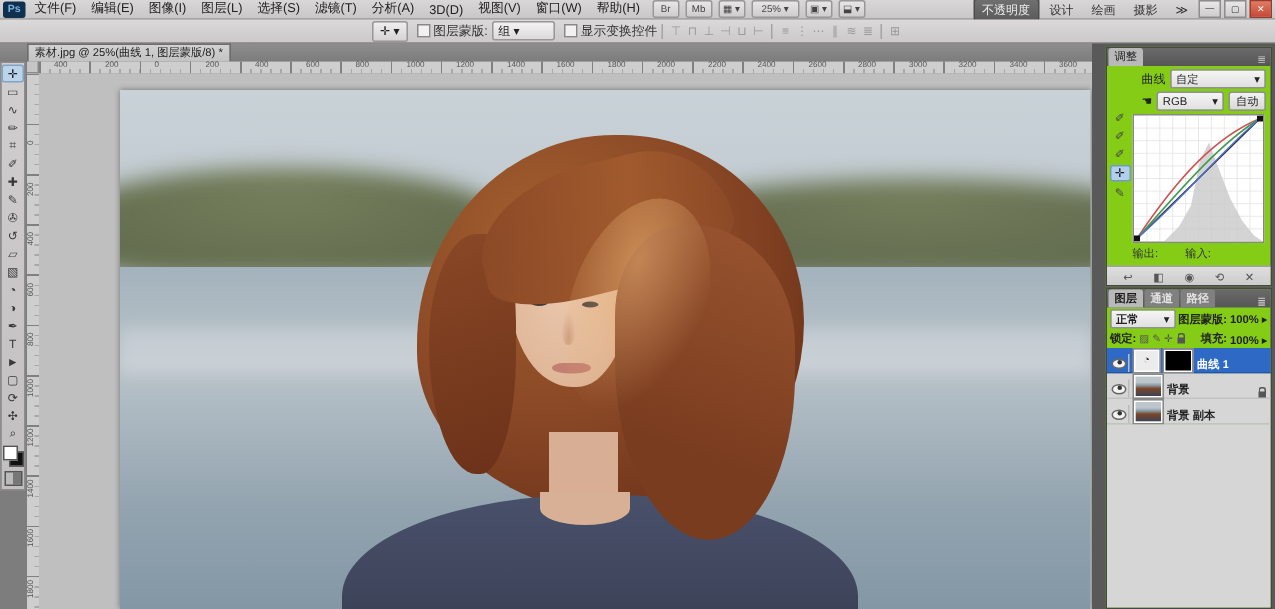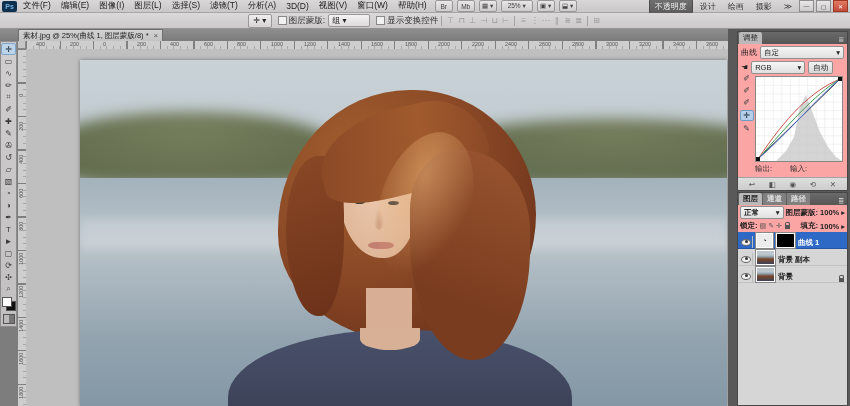--- a/index.html
+++ b/index.html
@@ -20,21 +20,21 @@
   
   #optionsbar{top:13px;height:16px;background:linear-gradient(#dcd9da,#ccc9ca);border-bottom:1px solid #979495;display:flex;align-items:center;padding:0 3px;box-sizing:border-box;}
   .toolbtn{width:22px;height:12px;border:1px solid #9a9798;background:linear-gradient(#efeeee,#d6d3d4);display:flex;align-items:center;justify-content:center;font-size:8px;border-radius:2px;}
   .chk{width:7px;height:7px;border:1px solid #8b8889;background:#f2f1f1;margin:0 2px 0 6px;}
   .optlabel{font-size:8.5px;color:#333;white-space:nowrap;}
   .optselect{border:1px solid #9a9798;background:linear-gradient(#f4f3f3,#dddadb);font-size:8px;padding:0 3px;margin-left:3px;height:11px;display:flex;align-items:center;gap:4px;border-radius:2px;}
   .alignicon{width:11px;height:11px;font-size:8px;color:#9b9899;display:flex;align-items:center;justify-content:center;}
   
   #main{position:absolute;top:29px;left:0;right:0;bottom:0;}
   #tabbar{position:absolute;left:0;top:0;width:728px;height:12px;background:linear-gradient(#8e8e8e,#7c7c7c);border-bottom:1px solid #666;}
-  #doctab{position:absolute;left:18px;top:0;height:12px;background:linear-gradient(#d2d2d2,#c3c3c3);border:1px solid #6e6e6e;border-bottom:none;display:flex;align-items:center;padding:0 4px;gap:5px;box-sizing:border-box;}
+  #doctab{position:absolute;left:18px;top:0;height:12px;background:linear-gradient(#d2d2d2,#c3c3c3);border:1px solid #6e6e6e;border-bottom:none;display:flex;align-items:center;padding:0 4px;gap:5px;box-sizing:border-box;flex-direction:column;}
   #doctab .title{font-size:7.5px;color:#222;white-space:nowrap;}
   #doctab .close{font-size:8px;color:#555;}
   
   #toolcol{position:absolute;left:0;top:12px;width:18px;bottom:0;background:#7d7d7d;}
   #toolbar{background:linear-gradient(#d0cecf,#c2bfc0);border:1px solid #8f8c8d;width:17px;box-sizing:border-box;padding-top:1px;}
   .tool{width:15px;height:12px;margin:0 auto;display:flex;align-items:center;justify-content:center;font-size:8px;color:#3a3a3a;}
   .tool.selected{background:#bdd3e8;border:1px solid #7ea4c8;box-sizing:border-box;border-radius:2px;color:#123;}
   #swatches{position:relative;width:14px;height:14px;margin:2px auto 0;}
   #swatch-fg{position:absolute;left:0;top:0;width:8px;height:8px;background:#fff;border:1px solid #555;z-index:2;}
   #swatch-bg{position:absolute;right:0;bottom:0;width:8px;height:8px;background:#111;border:1px solid #555;}
@@ -66,28 +66,28 @@
   .eye{position:absolute;width:11px;height:4px;background:#3d3a38;border-radius:50%;}
   .eye.l{left:274px;top:140px;}
   .eye.r{left:308px;top:141px;}
   .nose{position:absolute;left:294px;top:148px;width:10px;height:22px;background:radial-gradient(ellipse at 50% 80%,rgba(170,115,85,.45),rgba(170,115,85,0) 70%);border-radius:50%;}
   .lips{position:absolute;left:288px;top:182px;width:26px;height:7px;background:#c37f70;border-radius:40% 40% 55% 55%/60% 60% 70% 70%;}
   .hair-fringe{position:absolute;left:238px;top:48px;width:170px;height:86px;background:linear-gradient(100deg,#8a4826,#a05a2d 60%,#8a4826);border-radius:60% 40% 55% 45%/70% 80% 40% 30%;transform:rotate(-14deg);}
   .hair-drape{position:absolute;left:330px;top:90px;width:120px;height:210px;background:linear-gradient(200deg,#9a5530,#7a3c1f 70%);border-radius:40% 60% 50% 55%/30% 40% 55% 60%;}
   .hair-left{position:absolute;left:206px;top:96px;width:58px;height:160px;background:linear-gradient(160deg,#8a4826,#6b3119);border-radius:60% 40% 45% 60%/50% 40% 55% 60%;}
   
   #dock{position:absolute;left:728px;top:0px;width:122px;bottom:0;background:#595959;}
-  .panel{position:absolute;left:9px;width:111px;background:#fca5a5;border:1px solid #474747;box-sizing:border-box;}
+  .panel{position:absolute;left:9px;width:111px;background:#84cc16;border:1px solid #474747;box-sizing:border-box;}
   #adjpanel{top:2px;height:160px;}
   #layerspanel{top:163px;bottom:0;font-weight:bold;}
   .tabstrip{height:12px;background:linear-gradient(#6a6a6a,#565656);display:flex;align-items:flex-end;padding:0 1px;gap:1px;}
   .ptab{font-size:7.5px;padding:1px 4px;background:#b9b9b9;color:#1d1d1d;border-radius:2px 2px 0 0;white-space:nowrap;}
   .ptab.inactive{background:#808080;color:#e3e3e3;}
   .pmenu{margin-left:auto;color:#ccc;font-size:7px;padding:0 2px;}
-  .adjrow{display:flex;align-items:center;gap:3px;padding:2px 3px 0;}
+  .adjrow{display:flex;align-items:center;gap:3px;padding:2px 3px 0;margin-left:20px;}
   .adjlabel{font-size:8px;color:#222;white-space:nowrap;}
   .dd{flex:1;border:1px solid #909090;background:linear-gradient(#f5f5f5,#e0e0e0);font-size:7.5px;height:11px;display:flex;align-items:center;padding:0 3px;justify-content:space-between;border-radius:2px;}
   .smallbtn{border:1px solid #909090;background:linear-gradient(#f2f2f2,#d8d8d8);font-size:7.5px;height:11px;display:flex;align-items:center;padding:0 4px;border-radius:2px;}
   #curvebody{position:relative;height:104px;}
   .lefticons{position:absolute;left:2px;top:0;width:13px;display:flex;flex-direction:column;gap:3px;align-items:center;}
   .licon{font-size:8px;color:#444;height:9px;line-height:9px;}
   .licon.active{background:#b6cfe8;border:1px solid #6f9cc6;border-radius:2px;width:12px;text-align:center;color:#123;}
   #curvegrid{position:absolute;left:17px;top:2px;width:86px;height:84px;background:#fff;border:1px solid #888;}
   #curveio{position:absolute;left:17px;top:90px;right:4px;display:flex;gap:18px;}
   .iolabel{font-size:7.5px;color:#333;}
@@ -362,26 +362,26 @@
           </div>
         <div class="thumb curves">◔</div>
         <div class="thumb mask"></div>
         <span class="layername">曲线 1</span>
       </div>
       <div class="layerrow">
         <div class="eyebox">
             <div class="eyeicon"></div>
           </div>
         <div class="thumb"></div>
-        <span class="layername">背景 副本</span>
+        <span class="layername">背景</span>
+        <span class="lock badge-lock"></span>
       </div>
       <div class="layerrow">
         <div class="eyebox">
             <div class="eyeicon"></div>
           </div>
         <div class="thumb"></div>
-        <span class="layername">背景</span>
-        <span class="lock badge-lock"></span>
+        <span class="layername">背景 副本</span>
       </div>
       <div id="layersempty"></div>
     </div>
   </div>
 </div>
 
 </body></html>

